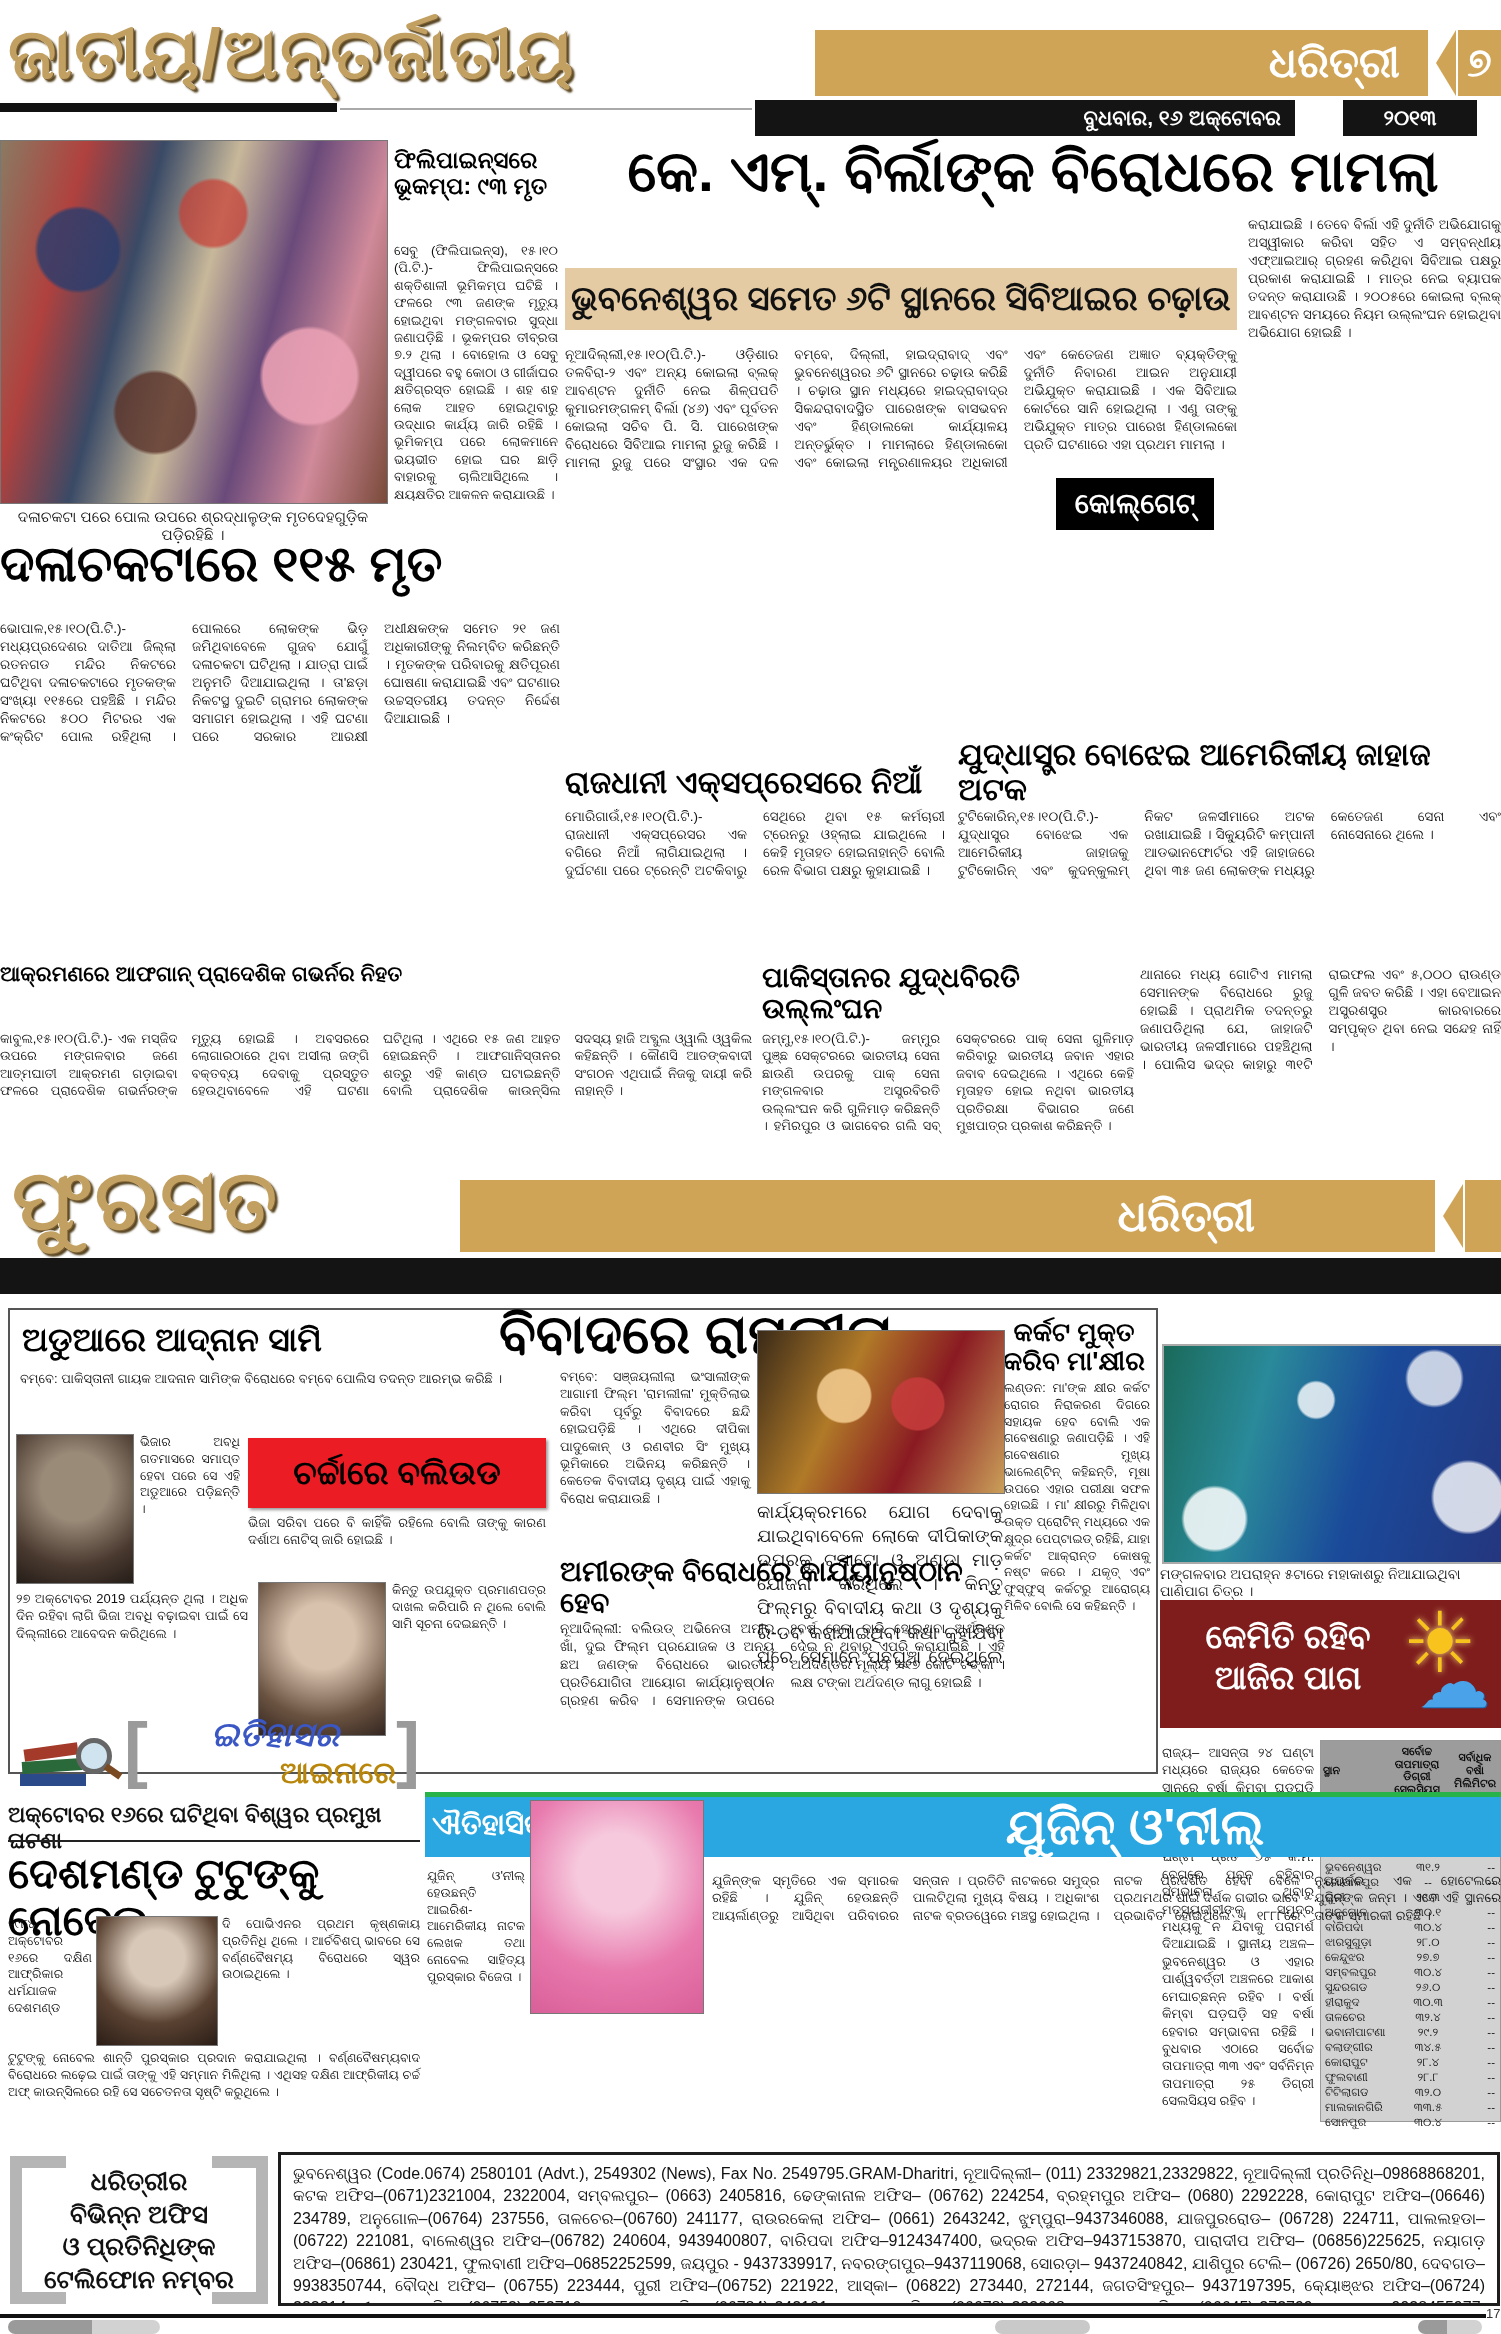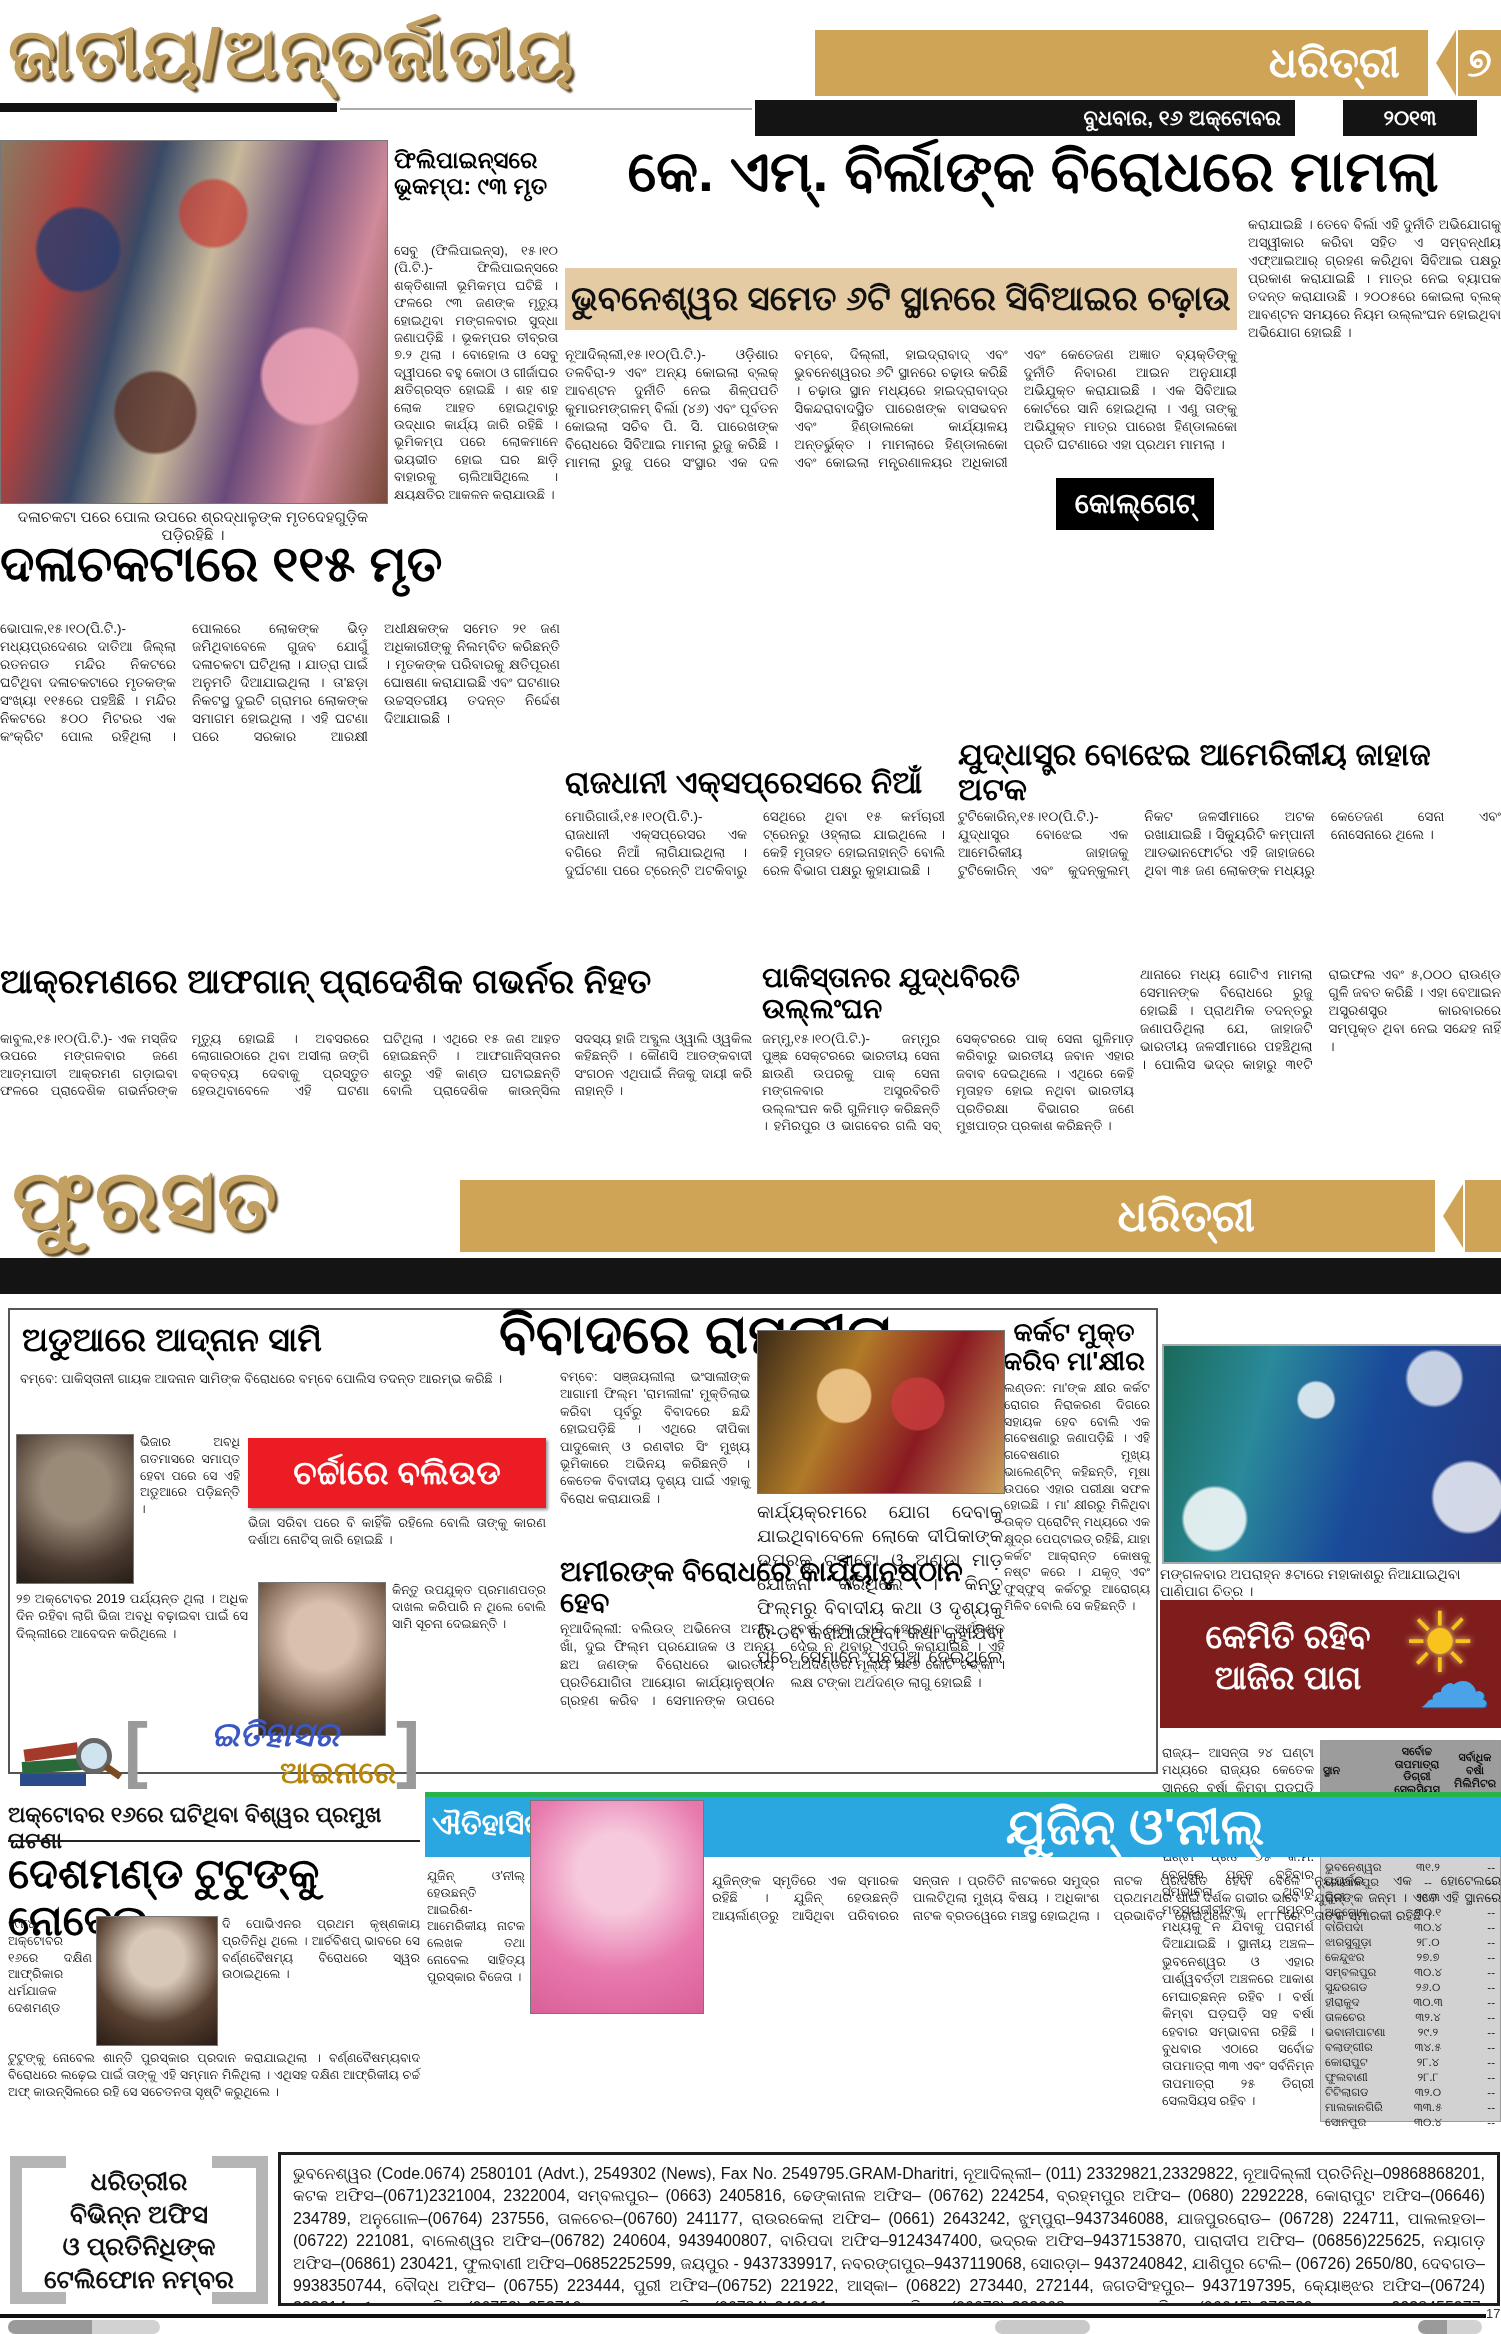--- a/index.html
+++ b/index.html
@@ -19,21 +19,21 @@
   .blackbar{background:#141414;color:#fff;font-weight:bold;}
   .headline{font-weight:bold;color:#000;line-height:1.12;}
   .bodytext{font-size:13.5px;line-height:1.34;text-align:justify;color:#101010;}
   .cols2{column-count:2;column-gap:16px;}
   .cols3{column-count:3;column-gap:16px;}
   .cols4{column-count:4;column-gap:14px;}
   .photo{border:1px solid #777;}
   .caption{font-size:15px;text-align:center;color:#111;}
   .kolgate{background:#000;color:#fff;font-weight:bold;display:flex;align-items:center;justify-content:center;font-size:28px;}
   .subhead{background:#e4cba4;display:flex;align-items:center;justify-content:center;font-weight:bold;font-size:34px;}
-  .redbox{background:#ec1c24;color:#ffffff;font-weight:bold;display:flex;align-items:center;justify-content:center;font-size:33px;box-shadow:2px 2px 3px #999;}
+  .redbox{background:#ec1c24;color:#000000;font-weight:bold;display:flex;align-items:center;justify-content:center;font-size:33px;box-shadow:2px 2px 3px #999;}
   .bluebanner{background:#2aa7e0;}
   .greenline{background:#27b34a;}
   .wbox{background:#7f1d1d;color:#fff;}
   .wtitle{font-weight:bold;font-size:33px;line-height:1.25;white-space:pre-line;}
   .wtable{background:#d2d2d2;border:1px solid #999;font-size:11.5px;}
   .whead{background:#9c9c9c;color:#0a0a0a;font-weight:bold;display:flex;font-size:11px;line-height:1.15;text-align:center;align-items:center;padding:4px 2px;}
   .whead span{display:block;}
   .w-row{display:flex;padding:1px 4px;}
   .w-c0{width:72px;text-align:left;}
   .w-c1{width:62px;text-align:center;}
@@ -93,21 +93,21 @@
 <div class="abs headline" style="left:0;top:536px;width:560px;font-size:50px;">ଦଳାଚକଟାରେ ୧୧୫ ମୃତ</div>
 <div class="abs bodytext cols3" style="left:0;top:620px;width:560px;height:322px;">ଭୋପାଳ,୧୫।୧୦(ପି.ଟି.)- ମଧ୍ୟପ୍ରଦେଶର ଦାତିଆ ଜିଲ୍ଲା ରତନଗଡ ମନ୍ଦିର ନିକଟରେ ଘଟିଥିବା ଦଳାଚକଟାରେ ମୃତକଙ୍କ ସଂଖ୍ୟା ୧୧୫ରେ ପହଞ୍ଚିଛି । ମନ୍ଦିର ନିକଟରେ ୫୦୦ ମିଟରର ଏକ କଂକ୍ରିଟ ପୋଲ ରହିଥିଲା । ପୋଲରେ ଲୋକଙ୍କ ଭିଡ଼ ଜମିଥିବାବେଳେ ଗୁଜବ ଯୋଗୁଁ ଦଳାଚକଟା ଘଟିଥିଲା । ଯାତ୍ରା ପାଇଁ ଅନୁମତି ଦିଆଯାଇଥିଲା । ତା'ଛଡ଼ା ନିକଟସ୍ଥ ଦୁଇଟି ଗ୍ରାମର ଲୋକଙ୍କ ସମାଗମ ହୋଇଥିଲା । ଏହି ଘଟଣା ପରେ ସରକାର ଆରକ୍ଷୀ ଅଧୀକ୍ଷକଙ୍କ ସମେତ ୨୧ ଜଣ ଅଧିକାରୀଙ୍କୁ ନିଲମ୍ବିତ କରିଛନ୍ତି । ମୃତକଙ୍କ ପରିବାରକୁ କ୍ଷତିପୂରଣ ଘୋଷଣା କରାଯାଇଛି ଏବଂ ଘଟଣାର ଉଚ୍ଚସ୍ତରୀୟ ତଦନ୍ତ ନିର୍ଦ୍ଦେଶ ଦିଆଯାଇଛି ।</div>
 
 <div class="abs headline" style="left:565px;top:742px;width:380px;font-size:31px;margin-top:24px;">ରାଜଧାନୀ ଏକ୍ସପ୍ରେସରେ ନିଆଁ</div>
 <div class="abs bodytext cols2" style="left:565px;top:808px;width:380px;height:132px;">ମୋରିଗାଉଁ,୧୫।୧୦(ପି.ଟି.)- ରାଜଧାନୀ ଏକ୍ସପ୍ରେସର ଏକ ବଗିରେ ନିଆଁ ଲାଗିଯାଇଥିଲା । ଦୁର୍ଘଟଣା ପରେ ଟ୍ରେନ୍‌ଟି ଅଟକିବାରୁ ସେଥିରେ ଥିବା ୧୫ କର୍ମଚାରୀ ଟ୍ରେନରୁ ଓହ୍ଲାଇ ଯାଇଥିଲେ । କେହି ମୃତାହତ ହୋଇନାହାନ୍ତି ବୋଲି ରେଳ ବିଭାଗ ପକ୍ଷରୁ କୁହାଯାଇଛି ।</div>
 
 <div class="abs headline" style="left:958px;top:738px;width:543px;font-size:31px;">ଯୁଦ୍ଧାସ୍ତ୍ର ବୋଝେଇ ଆମେରିକୀୟ ଜାହାଜ ଅଟକ</div>
 <div class="abs bodytext cols3" style="left:958px;top:808px;width:543px;height:146px;">ଟୁଟିକୋରିନ୍,୧୫।୧୦(ପି.ଟି.)- ଯୁଦ୍ଧାସ୍ତ୍ର ବୋଝେଇ ଏକ ଆମେରିକୀୟ ଜାହାଜକୁ ଟୁଟିକୋରିନ୍ ଏବଂ କୁଦନ୍‌କୁଲମ୍ ନିକଟ ଜଳସୀମାରେ ଅଟକ ରଖାଯାଇଛି । ସିକ୍ୟୁରିଟି କମ୍ପାନୀ ଆଡଭାନଫୋର୍ଟର ଏହି ଜାହାଜରେ ଥିବା ୩୫ ଜଣ ଲୋକଙ୍କ ମଧ୍ୟରୁ କେତେଜଣ ସେନା ଏବଂ ନୋସେନାରେ ଥିଲେ ।</div>
 <div class="abs bodytext cols2" style="left:1140px;top:966px;width:361px;height:200px;">ଥାନାରେ ମଧ୍ୟ ଗୋଟିଏ ମାମଲା ସେମାନଙ୍କ ବିରୋଧରେ ରୁଜୁ ହୋଇଛି । ପ୍ରାଥମିକ ତଦନ୍ତରୁ ଜଣାପଡିଥିଲା ଯେ, ଜାହାଜଟି ଭାରତୀୟ ଜଳସୀମାରେ ପହଞ୍ଚିଥିଲା । ପୋଲିସ ଭଦ୍ର କାହାରୁ ୩୧ଟି ରାଇଫଲ ଏବଂ ୫,୦୦୦ ରାଉଣ୍ଡ ଗୁଳି ଜବତ କରିଛି । ଏହା ବେଆଇନ ଅସ୍ତ୍ରଶସ୍ତ୍ର କାରବାରରେ ସମ୍ପୃକ୍ତ ଥିବା ନେଇ ସନ୍ଦେହ ନାହିଁ ।</div>
 
-<div class="abs headline" style="left:0;top:962px;width:752px;font-size:34px;">ଆକ୍ରମଣରେ ଆଫଗାନ୍ ପ୍ରାଦେଶିକ ଗଭର୍ନର ନିହତ</div>
+<div class="abs headline" style="left:0;top:962px;width:752px;font-size:21px;">ଆକ୍ରମଣରେ ଆଫଗାନ୍ ପ୍ରାଦେଶିକ ଗଭର୍ନର ନିହତ</div>
 <div class="abs bodytext cols4" style="left:0;top:1030px;width:752px;height:138px;font-size:13px;">କାବୁଲ,୧୫।୧୦(ପି.ଟି.)- ଏକ ମସ୍ଜିଦ ଉପରେ ମଙ୍ଗଳବାର ଜଣେ ଆତ୍ମଘାତୀ ଆକ୍ରମଣ ଗଡ଼ାଇବା ଫଳରେ ପ୍ରାଦେଶିକ ଗଭର୍ନରଙ୍କ ମୃତ୍ୟୁ ହୋଇଛି । ଅବସରରେ ଲୋଗାରଠାରେ ଥିବା ଅସୀଲା ଜଙ୍ଗି ବକ୍ତବ୍ୟ ଦେବାକୁ ପ୍ରସ୍ତୁତ ହେଉଥିବାବେଳେ ଏହି ଘଟଣା ଘଟିଥିଲା । ଏଥିରେ ୧୫ ଜଣ ଆହତ ହୋଇଛନ୍ତି । ଆଫଗାନିସ୍ତାନର ଶତ୍ରୁ ଏହି କାଣ୍ଡ ଘଟାଇଛନ୍ତି ବୋଲି ପ୍ରାଦେଶିକ କାଉନ୍ସିଲ ସଦସ୍ୟ ହାଜି ଅବ୍ଦୁଲ ଓ୍ୱାଲି ଓ୍ୱକିଲ କହିଛନ୍ତି । କୌଣସି ଆତଙ୍କବାଦୀ ସଂଗଠନ ଏଥିପାଇଁ ନିଜକୁ ଦାୟୀ କରି ନାହାନ୍ତି ।</div>
 
 <div class="abs headline" style="left:762px;top:962px;width:372px;font-size:28px;">ପାକିସ୍ତାନର ଯୁଦ୍ଧବିରତି ଉଲ୍ଲଂଘନ</div>
 <div class="abs bodytext cols2" style="left:762px;top:1030px;width:372px;height:138px;font-size:13px;">ଜମ୍ମୁ,୧୫।୧୦(ପି.ଟି.)- ଜମ୍ମୁର ପୁଞ୍ଛ ସେକ୍ଟରରେ ଭାରତୀୟ ସେନା ଛାଉଣି ଉପରକୁ ପାକ୍ ସେନା ମଙ୍ଗଳବାର ଅସ୍ତ୍ରବିରତି ଉଲ୍ଲଂଘନ କରି ଗୁଳିମାଡ଼ କରିଛନ୍ତି । ହମିରପୁର ଓ ଭାଗବେର ଗଲି ସବ୍ ସେକ୍ଟରରେ ପାକ୍ ସେନା ଗୁଳିମାଡ଼ କରିବାରୁ ଭାରତୀୟ ଜବାନ ଏହାର ଜବାବ ଦେଇଥିଲେ । ଏଥିରେ କେହି ମୃତାହତ ହୋଇ ନଥିବା ଭାରତୀୟ ପ୍ରତିରକ୍ଷା ବିଭାଗର ଜଣେ ମୁଖପାତ୍ର ପ୍ରକାଶ କରିଛନ୍ତି ।</div>
 
 <div class="abs gold3d" style="left:12px;top:1158px;width:380px;height:108px;font-size:84px;font-family:Liberation Mono, monospace;">ଫୁରସତ</div>
 <div class="abs tanbar" style="left:460px;top:1180px;width:975px;height:72px;display:flex;align-items:center;justify-content:flex-end;padding-right:180px;box-sizing:border-box;">
   <span class="brand" style="font-size:44px;">ଧରିତ୍ରୀ</span>
 </div>
 <div class="abs notch" style="left:1443px;top:1184px;border-top-width:32px;border-bottom-width:32px;"></div>

